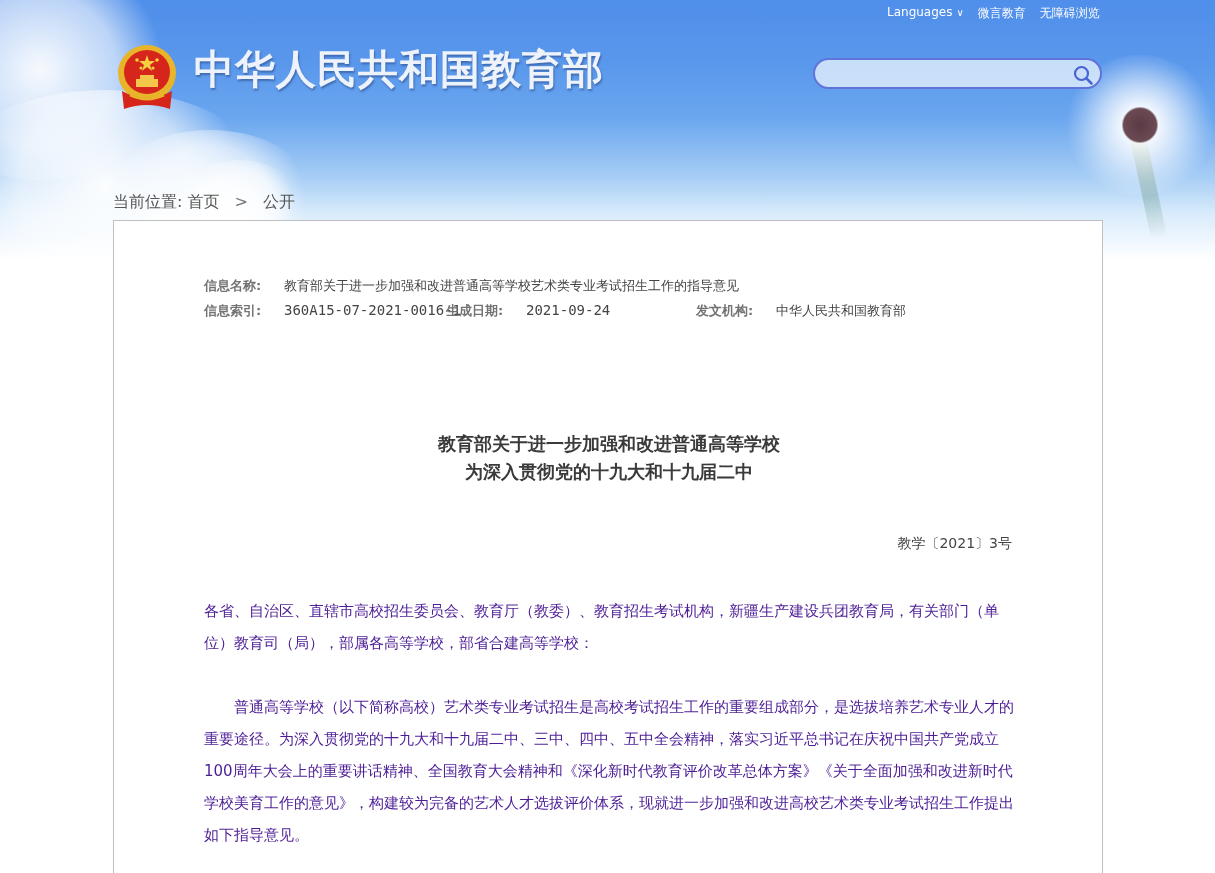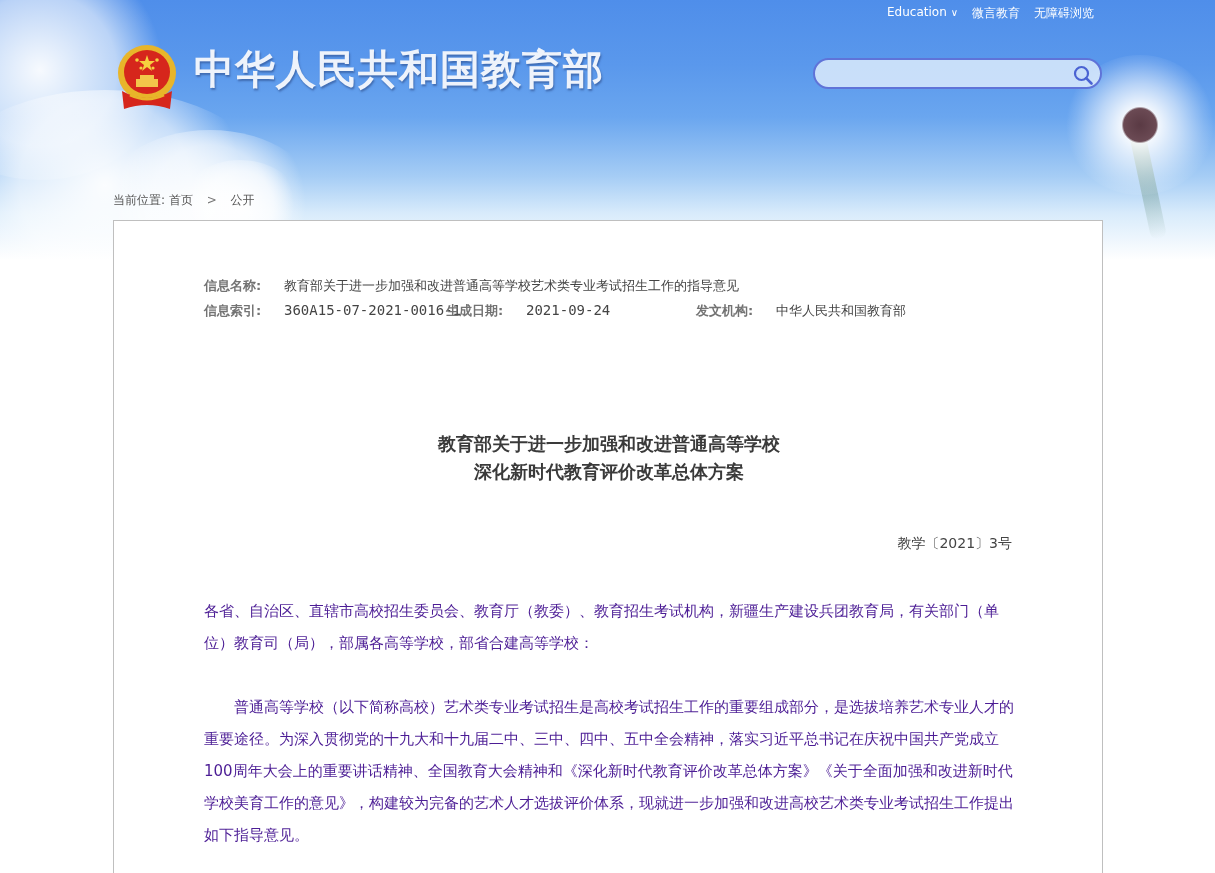--- a/index.html
+++ b/index.html
@@ -23,21 +23,21 @@
     .site-subtitle { position: absolute; left: 195px; top: 94px; font-size: 13px; color: #f4f7fc; text-shadow: 1px 1px 1px rgba(40,70,130,0.5); letter-spacing: 0.3px; white-space: nowrap; font-family: "Liberation Sans", sans-serif; }
 
     .top-links { position: absolute; top: 5px; left: 887px; display: flex; gap: 14px; font-size: 12px; color: #ffffff; white-space: nowrap; }
     .top-links span { cursor: pointer; }
     .chev { display: inline-block; margin-left: 4px; font-size: 10px; }
 
     .search { position: absolute; left: 813px; top: 58px; width: 289px; height: 31px; border: 2px solid #5f73d8; border-radius: 16px; background: rgba(220,235,252,0.85); }
     .search input { position: absolute; left: 12px; top: 4px; width: 240px; height: 20px; border: none; background: transparent; outline: none; font-size: 13px; color: #333; }
     .search-btn { position: absolute; right: 6px; top: 4px; width: 22px; height: 22px; cursor: pointer; }
 
-    .breadcrumb { position: absolute; left: 113px; top: 192px; font-size: 12px; color: #555; white-space: nowrap; }
+    .breadcrumb { position: absolute; left: 113px; top: 192px; font-size: 16px; color: #555; white-space: nowrap; }
     .breadcrumb .sep { margin: 0 10px; color: #777; }
     .breadcrumb a { color: #555; text-decoration: none; cursor: pointer; }
 
     .content-box { position: absolute; left: 113px; top: 220px; width: 990px; height: 660px; border: 1px solid #bfbfbf; border-bottom: none; background: #ffffff; }
 
     .meta { position: absolute; left: 90px; top: 52px; font-size: 13px; color: #444; }
     .meta-row { height: 25px; line-height: 25px; white-space: nowrap; position: relative; }
     .meta-label { font-weight: bold; color: #737373; display: inline-block; width: 80px; }
     .meta-val { display: inline-block; }
     .mono { font-family: "DejaVu Sans Mono", monospace; font-size: 14px; }
@@ -69,21 +69,21 @@
     <circle cx="25" cy="25" r="1.6" fill="#f6d03f"></circle>
     <circle cx="37" cy="25" r="1.6" fill="#f6d03f"></circle>
     <rect x="20" y="36" width="22" height="8" fill="#f3c64a"></rect>
     <rect x="24" y="32" width="14" height="4" fill="#f3c64a"></rect>
     <path d="M6 48 Q31 62 56 48 L54 66 Q31 58 8 66 Z" fill="#d6261c"></path>
     <path d="M14 52 Q31 60 48 52" stroke="#e8b52a" stroke-width="3" fill="none"></path>
   </svg>
   <div class="site-title">中华人民共和国教育部</div>
 
   <div class="top-links">
-    <span><span>Education</span><span class="chev">∨</span></span>
+    <span><span>Languages</span><span class="chev">∨</span></span>
     <span>微言教育</span>
     <span>无障碍浏览</span>
   </div>
 
   <div class="search">
     <input type="text" placeholder="" style="">
     <svg class="search-btn" viewBox="0 0 22 22">
       <circle cx="9.5" cy="9.5" r="6.5" fill="none" stroke="#4a63d3" stroke-width="2.2"></circle>
       <line x1="14.2" y1="14.2" x2="19.5" y2="19.5" stroke="#4a63d3" stroke-width="2.6" stroke-linecap="round"></line>
     </svg>
@@ -102,20 +102,20 @@
     <div class="meta-row">
       <span class="meta-label">信息名称:</span><span class="meta-val">教育部关于进一步加强和改进普通高等学校艺术类专业考试招生工作的指导意见</span>
     </div>
     <div class="meta-row">
       <span class="meta-label">信息索引:</span><span class="meta-val mono" style="width:162px;">360A15-07-2021-0016-1</span><span class="meta-label">生成日期:</span><span class="meta-val mono" style="width:170px;">2021-09-24</span><span class="meta-label">发文机构:</span><span class="meta-val">中华人民共和国教育部</span>
     </div>
   </div>
 
   <div class="doc-title">
     <div>教育部关于进一步加强和改进普通高等学校</div>
-    <div>深化新时代教育评价改革总体方案</div>
+    <div>为深入贯彻党的十九大和十九届二中</div>
   </div>
 
   <div class="doc-number">教学〔2021〕3号</div>
 
   <p class="body-text para1">各省、自治区、直辖市高校招生委员会、教育厅（教委）、教育招生考试机构，新疆生产建设兵团教育局，有关部门（单位）教育司（局），部属各高等学校，部省合建高等学校：</p>
   <p class="body-text para2">普通高等学校（以下简称高校）艺术类专业考试招生是高校考试招生工作的重要组成部分，是选拔培养艺术专业人才的重要途径。为深入贯彻党的十九大和十九届二中、三中、四中、五中全会精神，落实习近平总书记在庆祝中国共产党成立100周年大会上的重要讲话精神、全国教育大会精神和《深化新时代教育评价改革总体方案》《关于全面加强和改进新时代学校美育工作的意见》，构建较为完备的艺术人才选拔评价体系，现就进一步加强和改进高校艺术类专业考试招生工作提出如下指导意见。</p>
 </div>
 
 </body></html>

